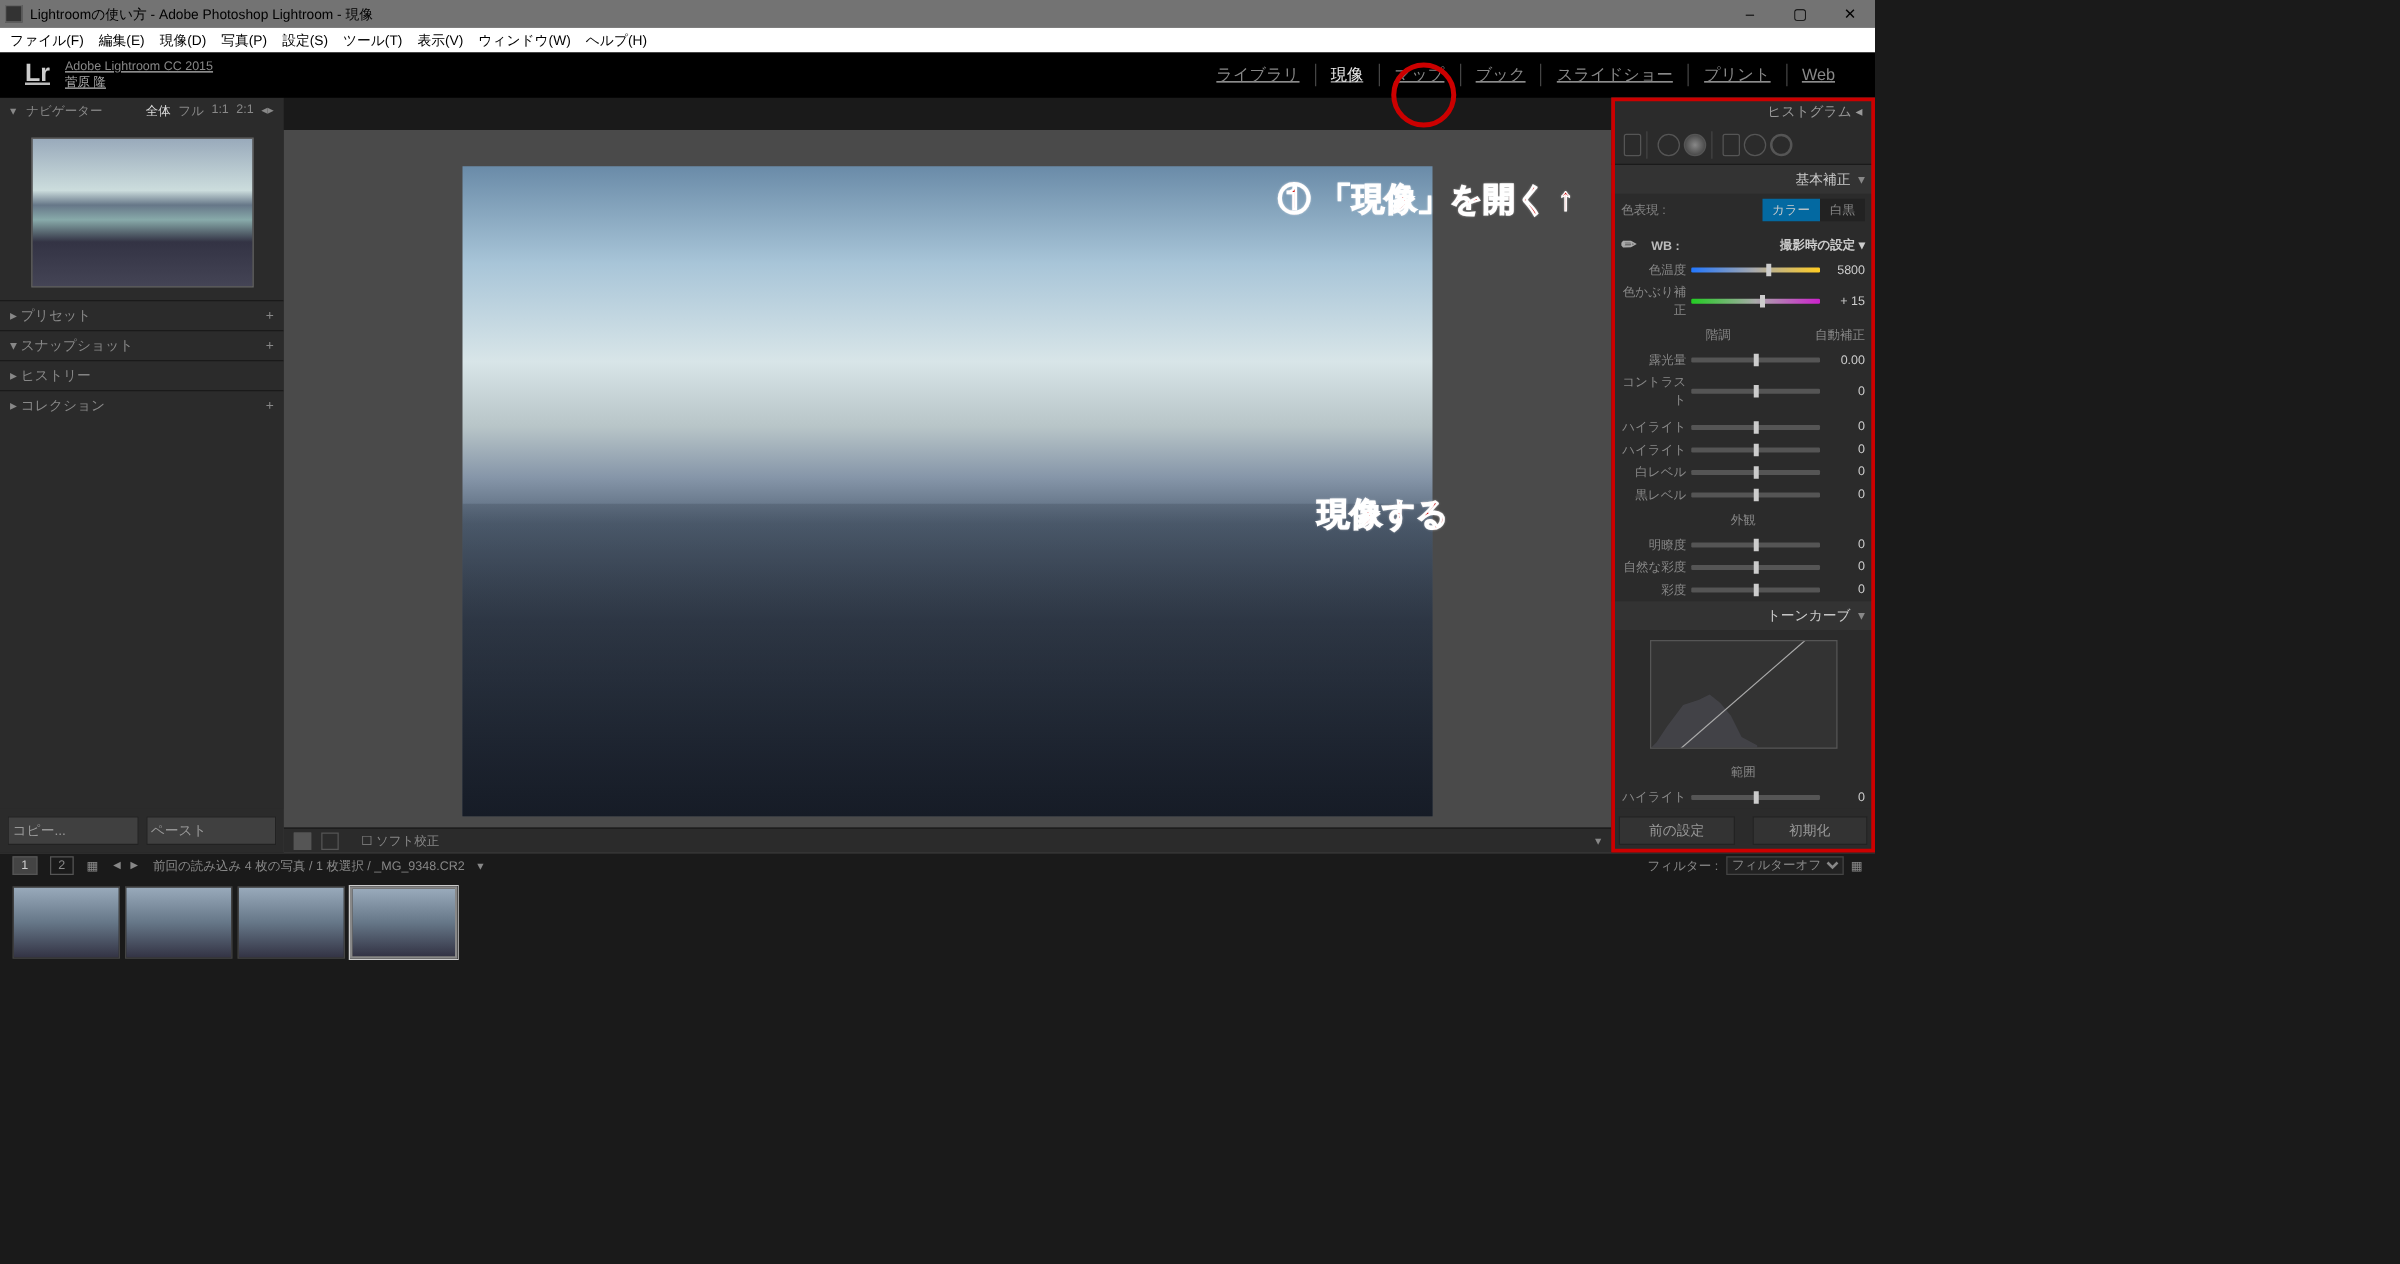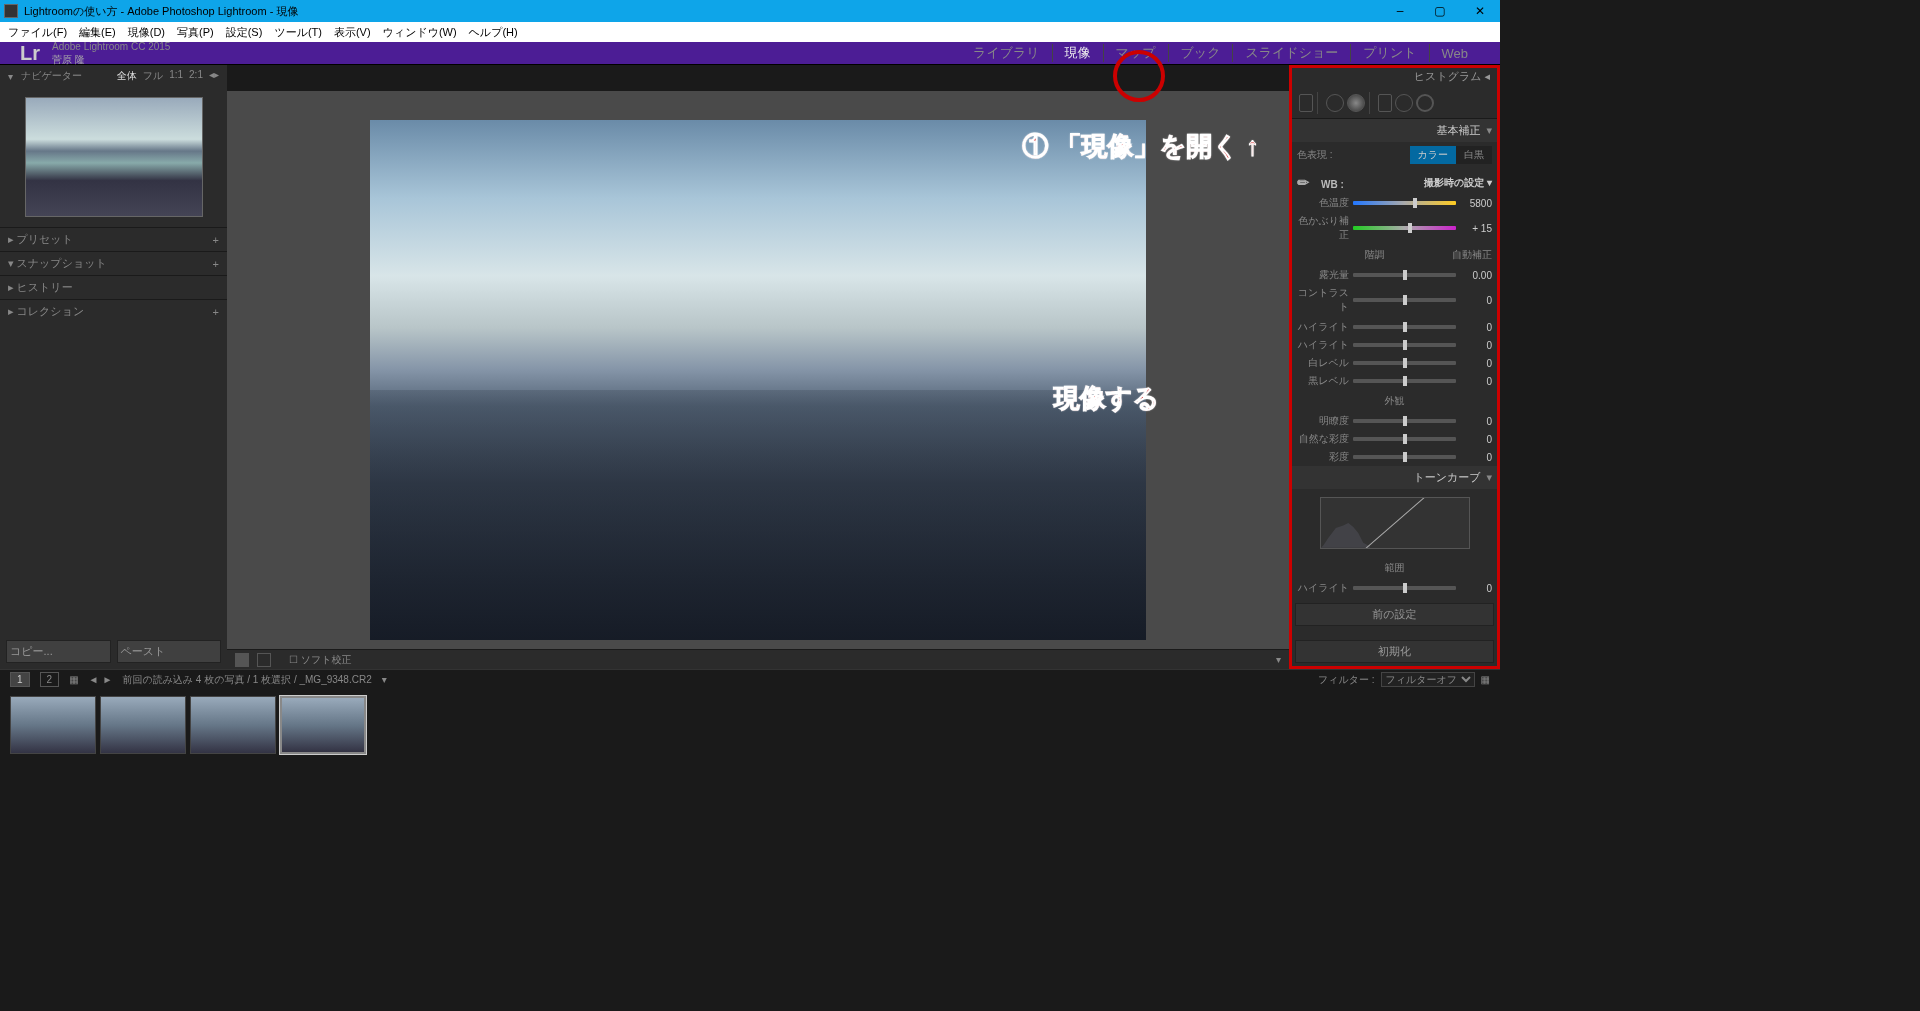--- a/index.html
+++ b/index.html
@@ -1,30 +1,30 @@
 <!DOCTYPE html>
 <html><head>
 <meta charset="utf-8">
 <style>
   * { margin: 0; padding: 0; box-sizing: border-box; font-family: "Meiryo", "Hiragino Kaku Gothic Pro", sans-serif; }
   body { background: #1a1a1a; color: #bbb; font-size: 11px; overflow: hidden; width: 1500px; height: 800px; }
   
   
-  .titlebar { background: #0ea5e9; color: #000; height: 22px; display: flex; align-items: center; padding: 0 4px; position: relative; }
+  .titlebar { background: #737373; color: #000; height: 22px; display: flex; align-items: center; padding: 0 4px; position: relative; }
   .titlebar .lr-ico { width: 14px; height: 14px; background: #333; border: 1px solid #666; margin-right: 6px; }
   .titlebar .title { font-size: 11px; }
   .titlebar .winbtns { position: absolute; right: 0; top: 0; display: flex; }
   .titlebar .winbtns span { width: 40px; height: 22px; display: flex; align-items: center; justify-content: center; font-size: 12px; }
   
   
   .menubar { background: #fff; color: #000; height: 20px; display: flex; align-items: center; padding: 0 4px; gap: 4px; font-size: 11px; }
   .menubar span { padding: 0 4px; }
   
   
-  .appheader { background: #4c1d95; height: 23px; display: flex; align-items: center; justify-content: space-between; padding: 0 20px; border-bottom: 1px solid #000; }
+  .appheader { background: #000000; height: 36px; display: flex; align-items: center; justify-content: space-between; padding: 0 20px; border-bottom: 1px solid #000; text-decoration: underline; }
   .appheader-left { display: flex; align-items: center; gap: 12px; }
   .lr-logo { font-size: 20px; font-weight: 300; color: #999; }
   .lr-logo .lr { font-weight: 600; color: #ccc; }
   .appname { font-size: 10px; color: #888; line-height: 1.3; }
   .appname .user { color: #aaa; }
   .modules { display: flex; gap: 0; align-items: center; font-size: 13px; color: #888; }
   .modules span { padding: 0 12px; border-right: 1px solid #444; cursor: pointer; }
   .modules span:last-child { border-right: none; }
   .modules .active { color: #eee; }
   
@@ -90,21 +90,21 @@
   .slider-row .thumb { position: absolute; top: -3px; left: 50%; width: 4px; height: 10px; background: #ccc; transform: translateX(-50%); }
   .slider-row .val { width: 32px; text-align: right; color: #ccc; }
   
   .sub-head { text-align: right; color: #888; font-size: 10px; padding: 4px 8px; display: flex; justify-content: space-between; }
   .sub-head .lnk { color: #888; }
   
   .tone-curve { width: 150px; height: 130px; margin: 8px auto; background: #333; border: 1px solid #555; position: relative; overflow: hidden; }
   .tc-diag { position: absolute; width: 180px; height: 1px; background: #aaa; top: 50%; left: 50%; transform: translate(-50%, -50%) rotate(-41deg); }
   .tc-hist { position: absolute; bottom: 0; left: 0; right: 0; height: 60%; opacity: 0.3; }
   
-  .right-btns { display: flex; gap: 14px; padding: 6px; background: #2b2b2b; flex-direction: column; }
+  .right-btns { display: flex; gap: 14px; padding: 6px; background: #2b2b2b; }
   .rbtn { flex: 1; background: #333; border: 1px solid #222; color: #999; text-align: center; padding: 3px; font-size: 11px; }
   
   
   .sec-toolbar { background: #2b2b2b; height: 20px; display: flex; align-items: center; padding: 0 8px; gap: 8px; font-size: 10px; color: #888; border-top: 1px solid #1a1a1a; }
   .sec-toolbar .sq { width: 14px; height: 14px; border: 1px solid #555; }
   
   
   .fs-head { background: #1a1a1a; height: 20px; display: flex; align-items: center; padding: 0 10px; gap: 10px; font-size: 10px; color: #888; border-top: 1px solid #333; }
   .fs-head .box { padding: 1px 6px; border: 1px solid #555; }
   .fs-head .box.active { background: #444; color: #ccc; }

